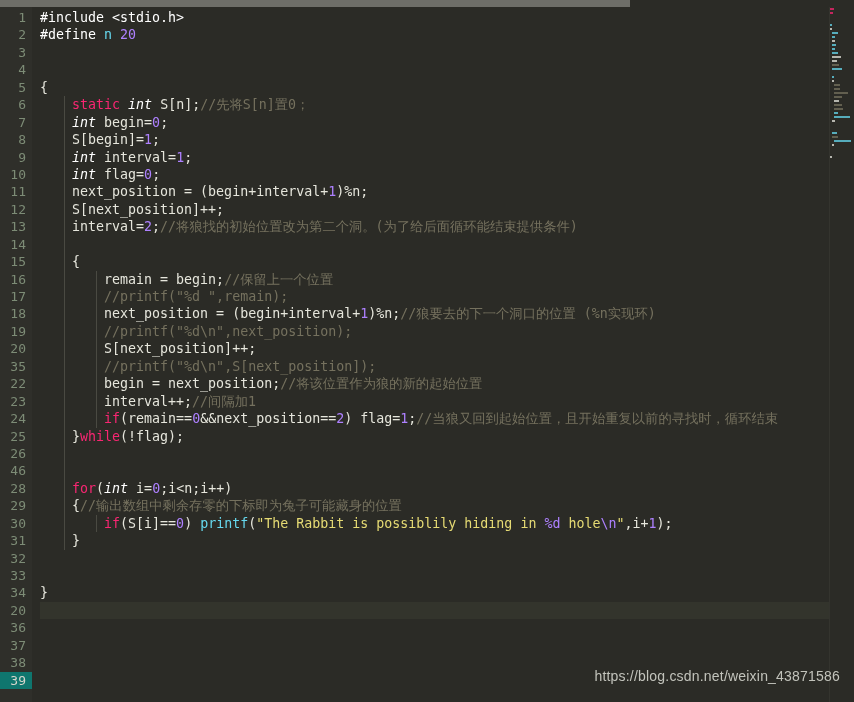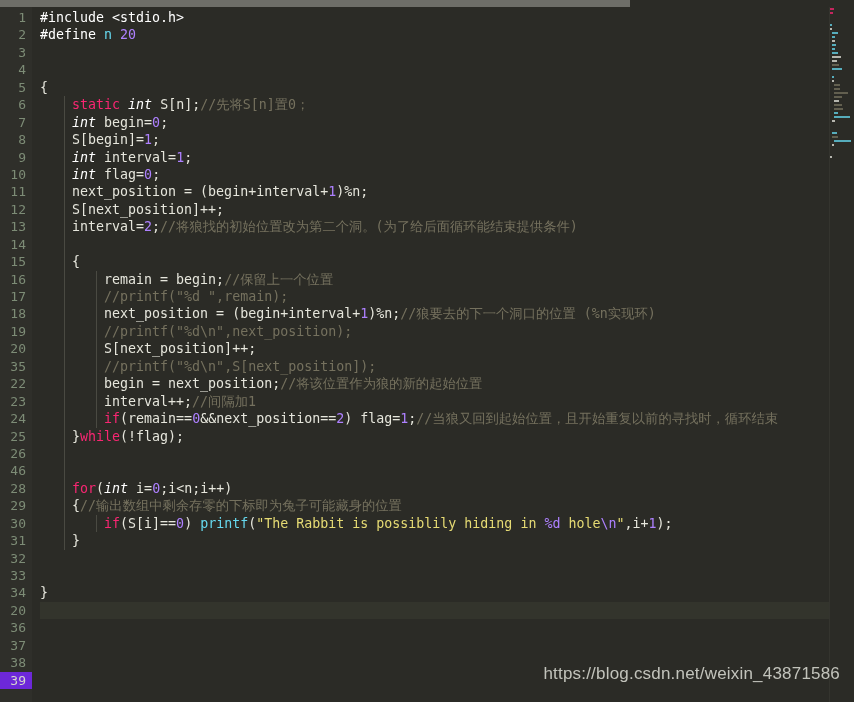--- a/index.html
+++ b/index.html
@@ -62,21 +62,21 @@
     text-align: right;
     padding-right: 6px;
     font-size: 13px;
     color: #7d8c76;
     font-family: "DejaVu Sans Mono", "Liberation Mono", monospace;
     box-sizing: border-box;
     white-space: pre;
   }
   .gutter-num.active {
     color: #d6d6cc;
-    background: #6d28d9;
+    background: #0f766e;
   }
 
   
   #code-area {
     position: relative;
     flex: 1 1 auto;
     background: #2b2b26;
     padding-top: 2px;
     padding-left: 8px;
     box-sizing: border-box;
@@ -137,21 +137,21 @@
     top: 1px;
     height: 2.4px;
   }
 
   
   #watermark {
     position: absolute;
     right: 14px;
     bottom: 18px;
     font-family: "Liberation Sans", sans-serif;
-    font-size: 17px;
+    font-size: 14px;
     color: #cfd0c8;
     letter-spacing: 0.2px;
     opacity: 0.92;
     pointer-events: none;
     z-index: 5;
     white-space: nowrap;
   }
 </style>
 </head>
 <body>

